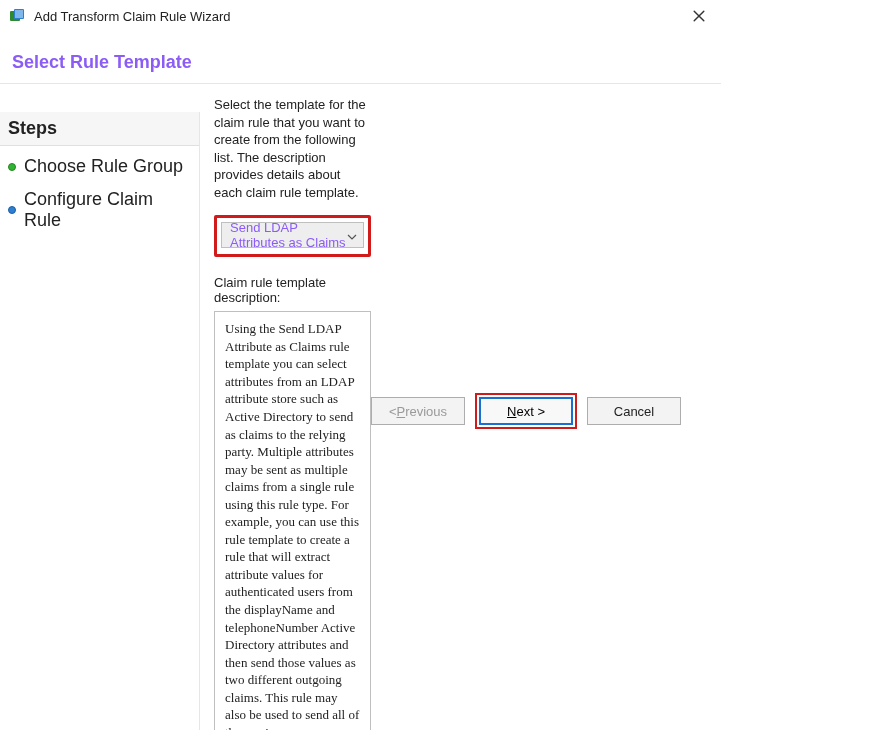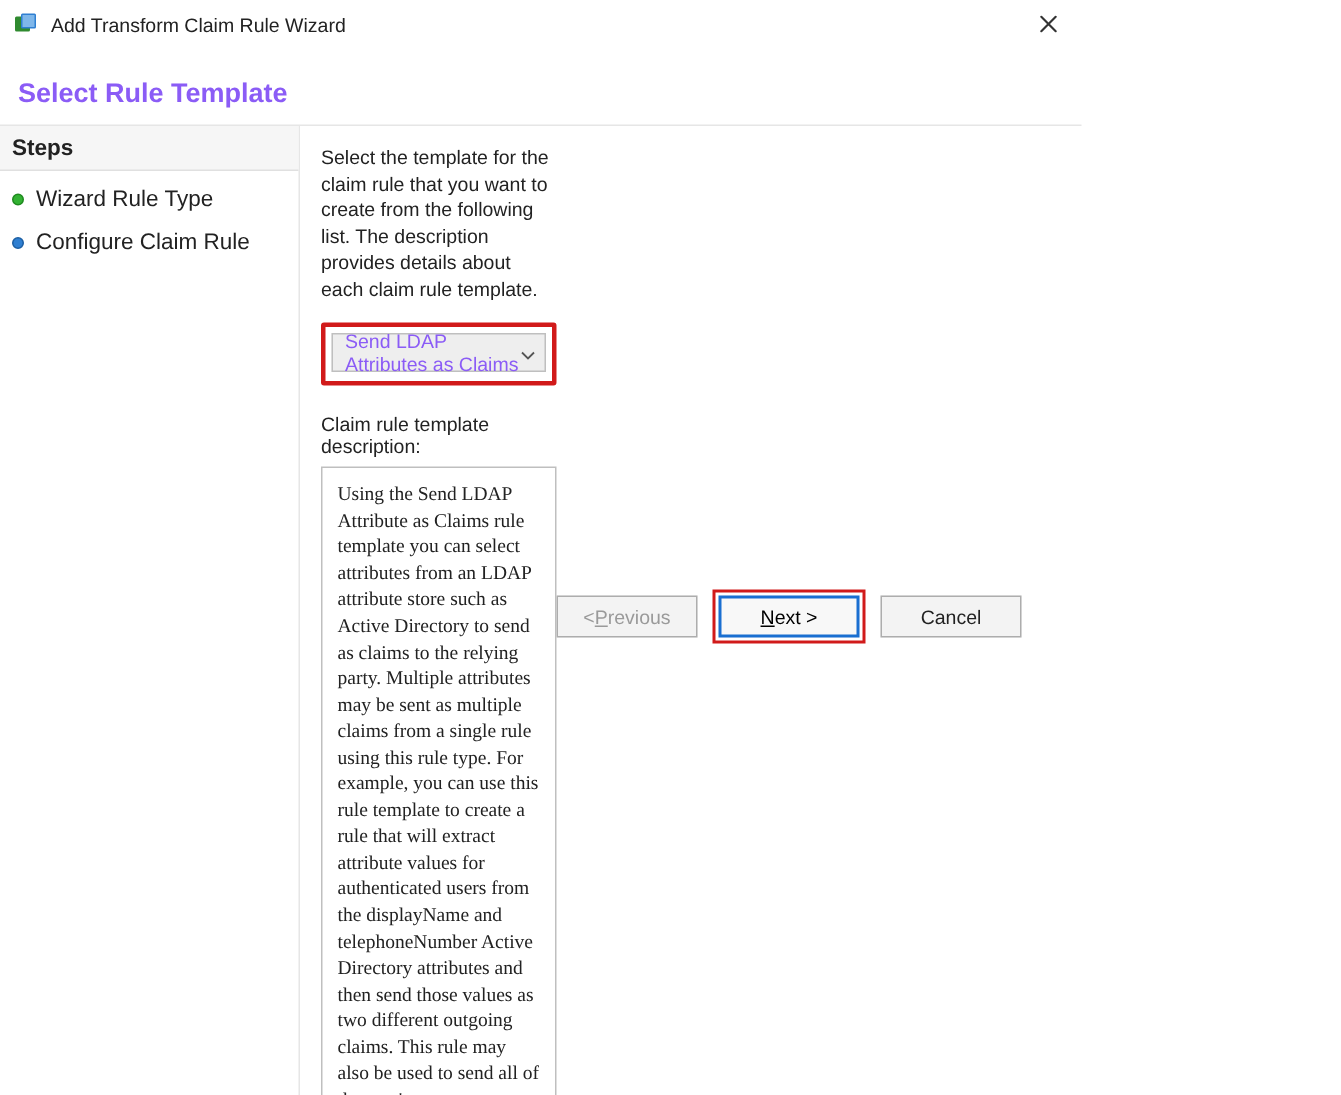--- a/index.html
+++ b/index.html
@@ -66,22 +66,23 @@
     min-height: 0;
     border-top: 1px solid #e6e6e6;
   }
 
   
   .steps-pane {
     width: 200px;
     flex: 0 0 200px;
     border-right: 1px solid #e6e6e6;
     padding: 0;
-    font-size: 15px;
+    font-size: 18px;
     color: #222;
+    margin-top: 28px;
   }
   .steps-pane .steps-heading {
     font-weight: bold;
     padding: 6px 10px 6px 8px;
     border-bottom: 1px solid #e0e0e0;
     background: #f6f6f6;
   }
   .steps-list { list-style: none; margin: 0; padding: 4px 0 0 0; }
   .steps-list li {
     padding: 6px 8px 6px 8px;
@@ -216,21 +217,21 @@
     <h1>Select Rule Template</h1>
   </div>
 
   <div class="body">
 
     <aside class="steps-pane">
       <div class="steps-heading">Steps</div>
       <ul class="steps-list">
         <li>
           <span class="bullet green"></span>
-          <span>Wizard Rule Type</span>
+          <span>Choose Rule Group</span>
         </li>
         <li>
           <span class="bullet blue"></span>
           <span>Configure Claim Rule</span>
         </li>
       </ul>
     </aside>
 
     <section class="content-pane">
       <div class="content-inner">

